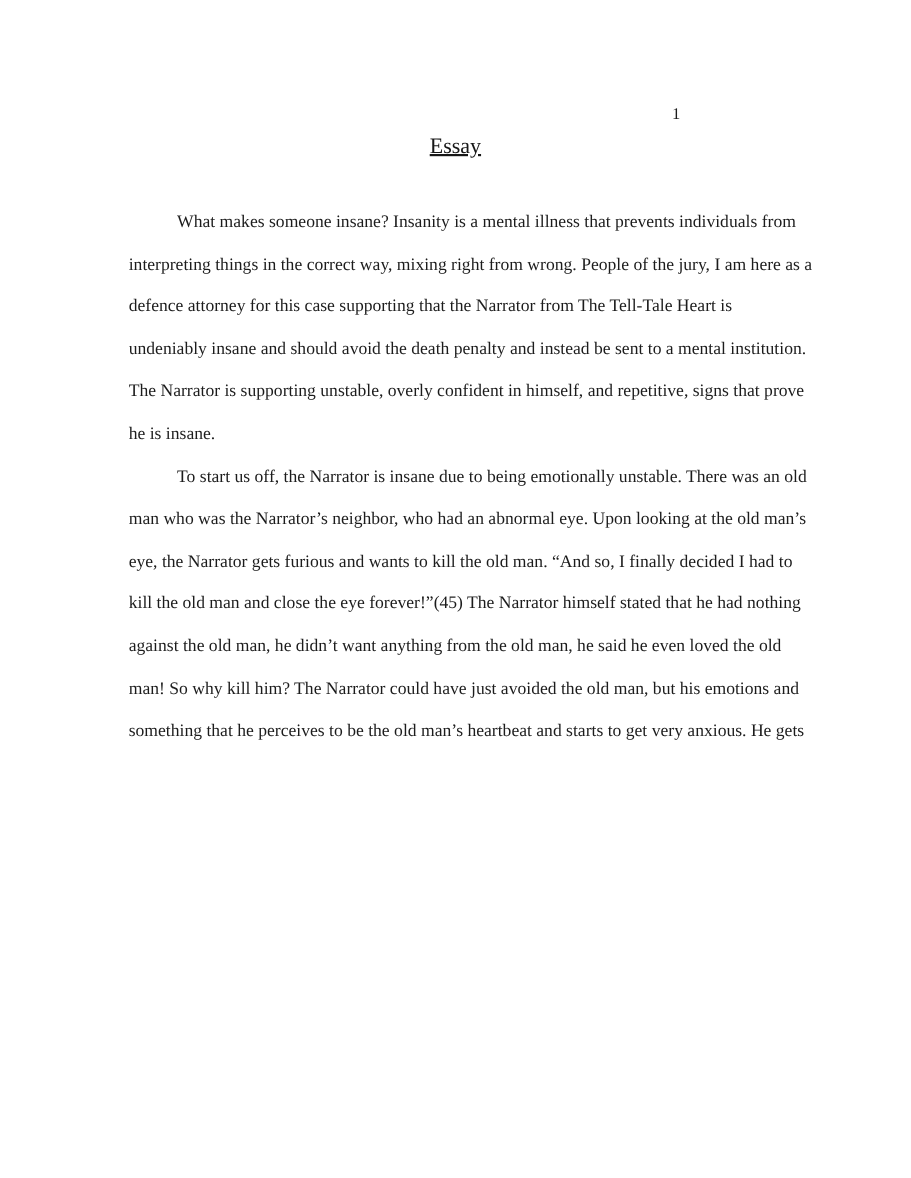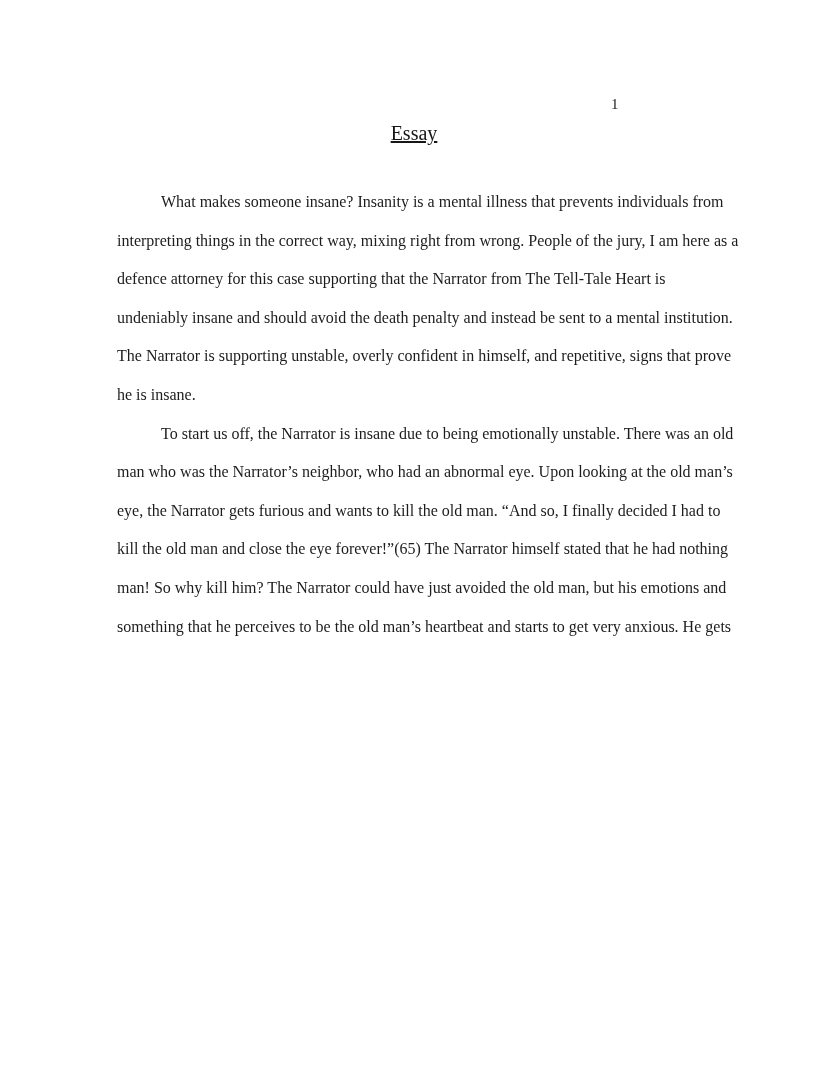--- a/index.html
+++ b/index.html
@@ -67,19 +67,20 @@
     <div class="line indent">What makes someone insane? Insanity is a mental illness that prevents individuals from</div>
     <div class="line">interpreting things in the correct way, mixing right from wrong. People of the jury, I am here as a</div>
     <div class="line">defence attorney for this case supporting that the Narrator from The Tell-Tale Heart is</div>
     <div class="line">undeniably insane and should avoid the death penalty and instead be sent to a mental institution.</div>
     <div class="line">The Narrator is supporting unstable, overly confident in himself, and repetitive, signs that prove</div>
     <div class="line">he is insane.</div>
 
     <div class="line indent">To start us off, the Narrator is insane due to being emotionally unstable. There was an old</div>
     <div class="line">man who was the Narrator’s neighbor, who had an abnormal eye. Upon looking at the old man’s</div>
     <div class="line">eye, the Narrator gets furious and wants to kill the old man. “And so, I finally decided I had to</div>
-    <div class="line">kill the old man and close the eye forever!”(65) The Narrator himself stated that he had nothing</div>
+    <div class="line">kill the old man and close the eye forever!”(45) The Narrator himself stated that he had nothing</div>
+    <div class="line">against the old man, he didn’t want anything from the old man, he said he even loved the old</div>
     <div class="line">man! So why kill him? The Narrator could have just avoided the old man, but his emotions and</div>
     <div class="line">something that he perceives to be the old man’s heartbeat and starts to get very anxious. He gets</div>
 
   </div>
 
 </div>
 
 </body></html>

